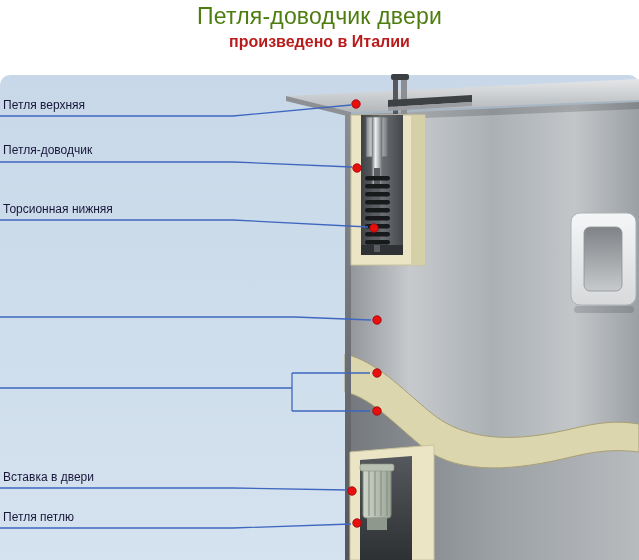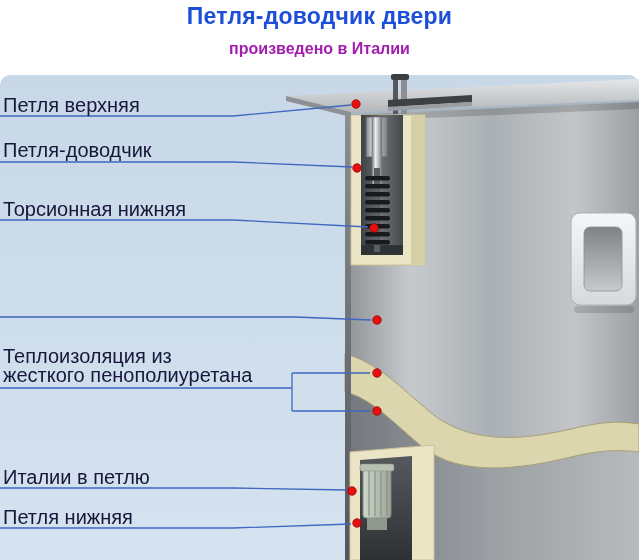--- a/index.html
+++ b/index.html
@@ -1,26 +1,26 @@
 <!DOCTYPE html>
 <html><head>
 <meta charset="utf-8">
 <style>
   * { margin:0; padding:0; box-sizing:border-box; }
   html,body { background:#ffffff; }
   body { font-family:"Liberation Sans", sans-serif; }
   .page { position:relative; width:639px; height:560px; background:#ffffff; overflow:hidden; }
   .header { position:absolute; top:0; left:0; width:100%; text-align:center; z-index:3; }
-  .title { font-size:23px; font-weight:bold; color:#1d4ed8; margin-top:3px; letter-spacing:.2px; }
-  .subtitle { font-size:16px; font-weight:bold; color:#a21caf; margin-top:10px; }
+  .title { font-size:23px; font-weight:normal; color:#4d7c0f; margin-top:3px; letter-spacing:.2px; }
+  .subtitle { font-size:16px; font-weight:bold; color:#b91c1c; margin-top:3px; }
   .panel { position:absolute; top:75px; left:0; width:639px; height:485px;
            background:linear-gradient(180deg,#c8d8e8 0%, #cfdeec 55%, #d5e2ef 100%);
            border-radius:10px 10px 0 0; z-index:0; }
   svg.illus { position:absolute; top:0; left:0; z-index:1; }
-  .lbl { position:absolute; left:3px; font-size:20px; color:#17173a; line-height:19px;
+  .lbl { position:absolute; left:3px; font-size:12px; color:#17173a; line-height:19px;
          white-space:nowrap; z-index:2; }
 </style>
 </head>
 <body>
 
 <div class="page">
 
   <div class="header">
     <div class="title">Петля-доводчик двери</div>
     <div class="subtitle">произведено в Италии</div>
@@ -159,20 +159,16 @@
       <circle cx="377" cy="373" r="4.2" fill="#e8100e" stroke="#a30509" stroke-width="0.9"></circle>
       <circle cx="377" cy="411" r="4.2" fill="#e8100e" stroke="#a30509" stroke-width="0.9"></circle>
       <circle cx="352" cy="491" r="4.2" fill="#e8100e" stroke="#a30509" stroke-width="0.9"></circle>
       <circle cx="357" cy="523" r="4.2" fill="#e8100e" stroke="#a30509" stroke-width="0.9"></circle>
     </g>
   </svg>
 
   <div class="lbl" style="top:96px">Петля верхняя</div>
   <div class="lbl" style="top:141px">Петля-доводчик</div>
   <div class="lbl" style="top:200px">Торсионная нижняя</div>
-  <div class="lbl" style="top:347px">
-    <div>Теплоизоляция из</div>
-    <div>жесткого пенополиуретана</div>
-  </div>
-  <div class="lbl" style="top:468px">Италии в петлю</div>
-  <div class="lbl" style="top:508px">Петля нижняя</div>
+  <div class="lbl" style="top:468px">Вставка в двери</div>
+  <div class="lbl" style="top:508px">Петля петлю</div>
 
 </div>
 
 </body></html>

